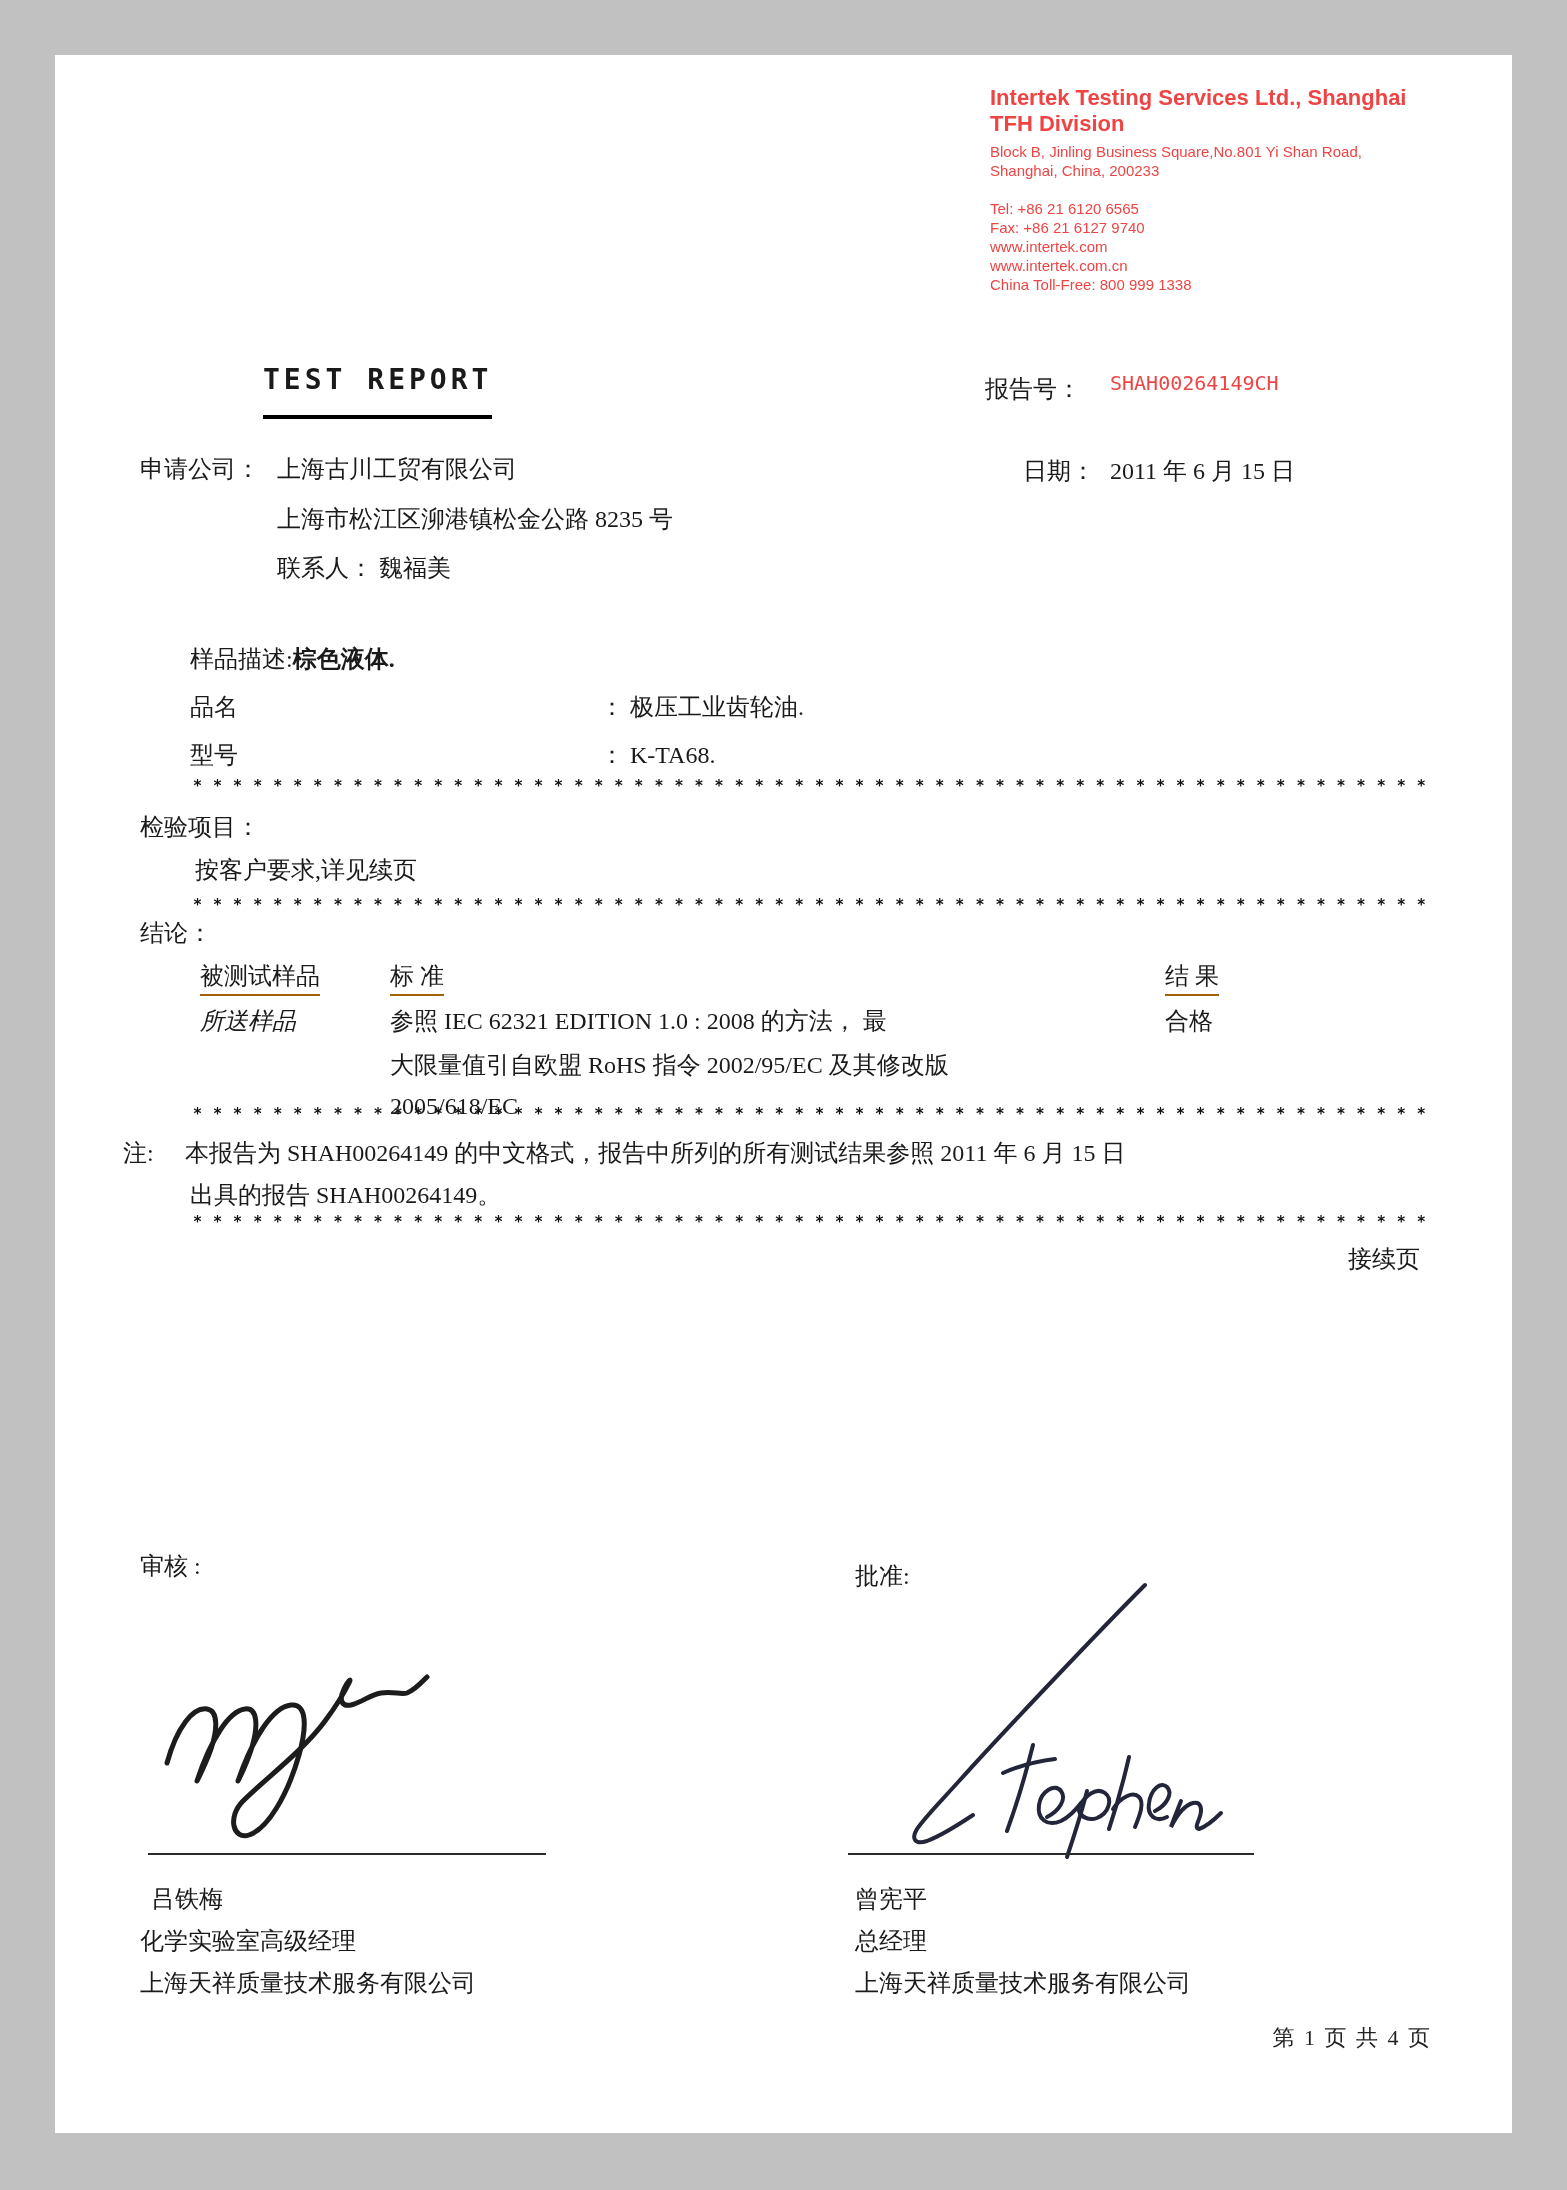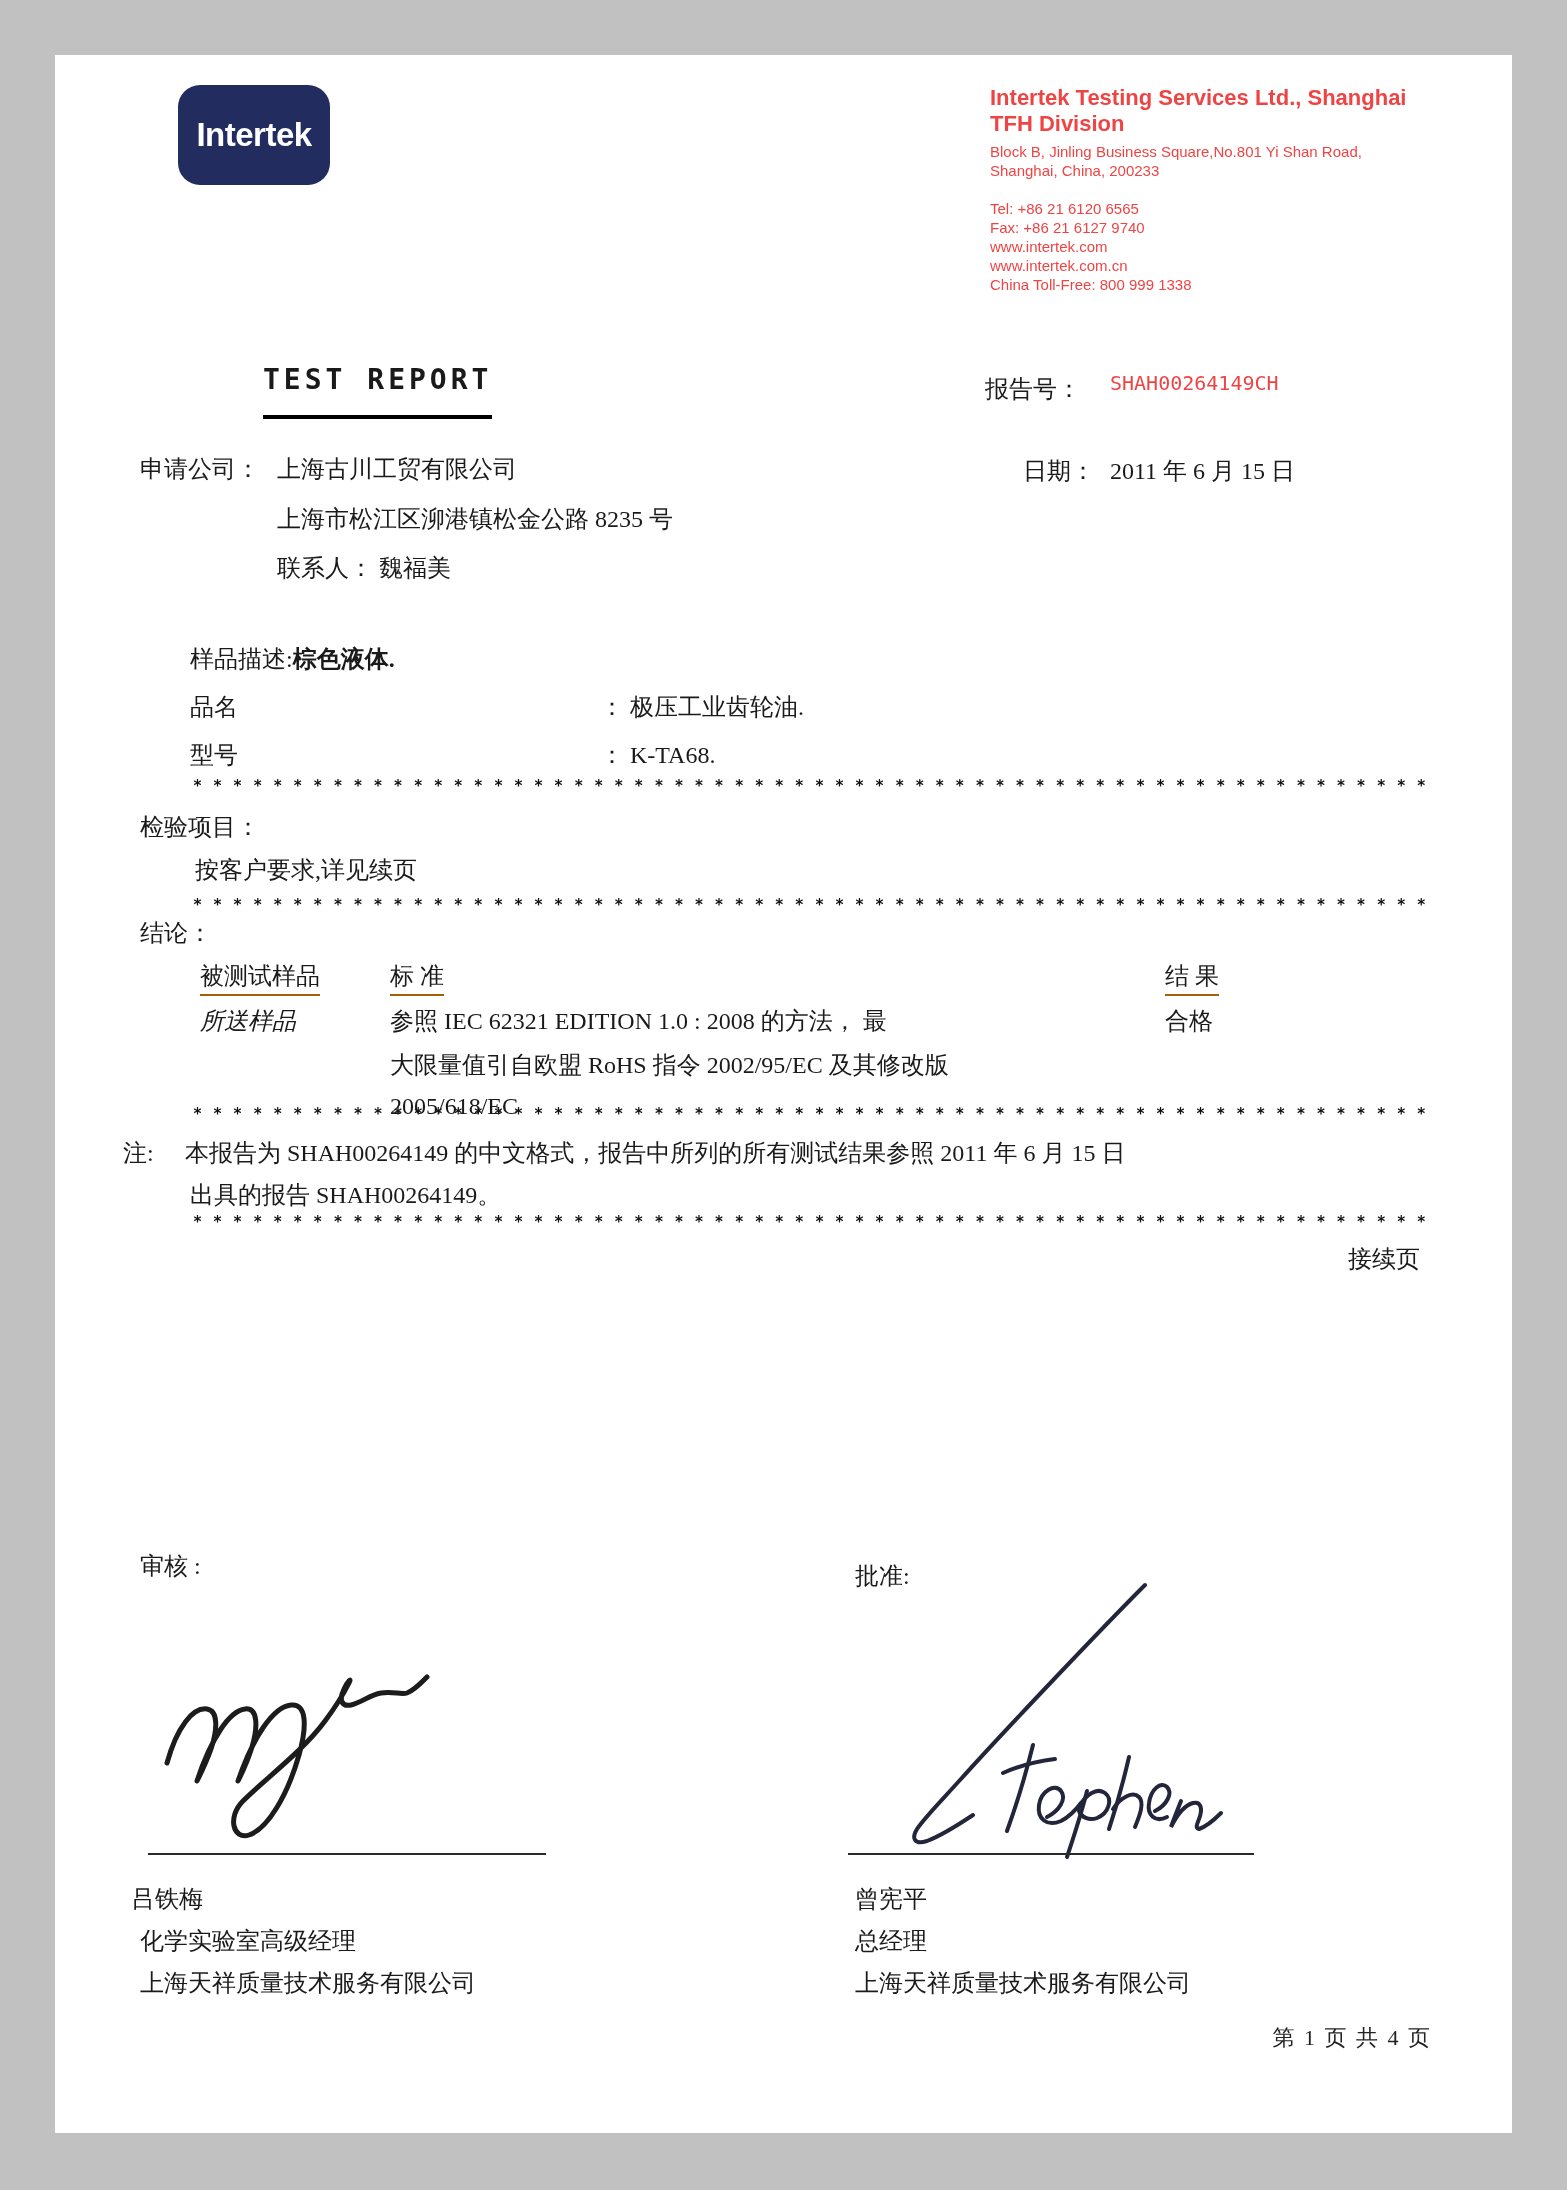--- a/index.html
+++ b/index.html
@@ -55,23 +55,20 @@
   .u-col { border-bottom: 2px solid #a16207; padding-bottom: 2px; }
   .bold { font-weight: bold; }
   .sig-line { border-top: 2px solid #2a2a2a; height: 0; }
   .footer-text { font-size: 22px; letter-spacing: 2px; color: #222; }
 </style>
 </head>
 <body>
 
 <div class="paper">
 
-  <div class="abs logo">
-    <span class="logo-text">Intertek</span>
-  </div>
 
   <div class="abs letterhead">
     <div class="lh-title">Intertek Testing Services Ltd., Shanghai</div>
     <div class="lh-title">TFH Division</div>
     <div class="lh-addr">Block B, Jinling Business Square,No.801 Yi Shan Road,</div>
     <div class="lh-line">Shanghai, China, 200233</div>
     <div class="lh-tel">Tel: +86 21 6120 6565</div>
     <div class="lh-line">Fax: +86 21 6127 9740</div>
     <div class="lh-line">www.intertek.com</div>
     <div class="lh-line">www.intertek.com.cn</div>
@@ -152,21 +149,21 @@
     <path d="M304 192 C 298 218, 290 246, 284 264" fill="none" stroke="#23263a" stroke-width="4" stroke-linecap="round"></path>
     <path d="M288 244 C 296 232, 308 226, 314 232 C 320 238, 314 252, 310 262" fill="none" stroke="#23263a" stroke-width="4" stroke-linecap="round"></path>
     <path d="M330 246 C 342 240, 348 228, 342 222 C 336 216, 326 224, 324 238 C 322 250, 330 258, 342 252" fill="none" stroke="#23263a" stroke-width="4" stroke-linecap="round"></path>
     <path d="M356 236 C 352 246, 348 256, 346 262 C 352 250, 360 240, 368 238 C 376 236, 378 244, 374 254
              C 372 259, 370 263, 374 264 C 380 262, 388 256, 396 248" fill="none" stroke="#23263a" stroke-width="4" stroke-linecap="round"></path>
   </svg>
 
   <div class="abs sig-line" style="left:93px;  top:1798px; width:398px;"></div>
   <div class="abs sig-line" style="left:793px; top:1798px; width:406px;"></div>
 
-  <span class="abs cjk" style="left:76px; top:1828px;">吕铁梅</span>
+  <span class="abs cjk" style="left:96px; top:1828px;">吕铁梅</span>
   <span class="abs cjk" style="left:85px; top:1870px;">化学实验室高级经理</span>
   <span class="abs cjk" style="left:85px; top:1912px;">上海天祥质量技术服务有限公司</span>
 
   <span class="abs cjk" style="left:800px; top:1828px;">曾宪平</span>
   <span class="abs cjk" style="left:800px; top:1870px;">总经理</span>
   <span class="abs cjk" style="left:800px; top:1912px;">上海天祥质量技术服务有限公司</span>
 
   <span class="abs cjk footer-text" style="right:80px; top:1968px;">第 1 页 共 4 页</span>
 
 </div>

